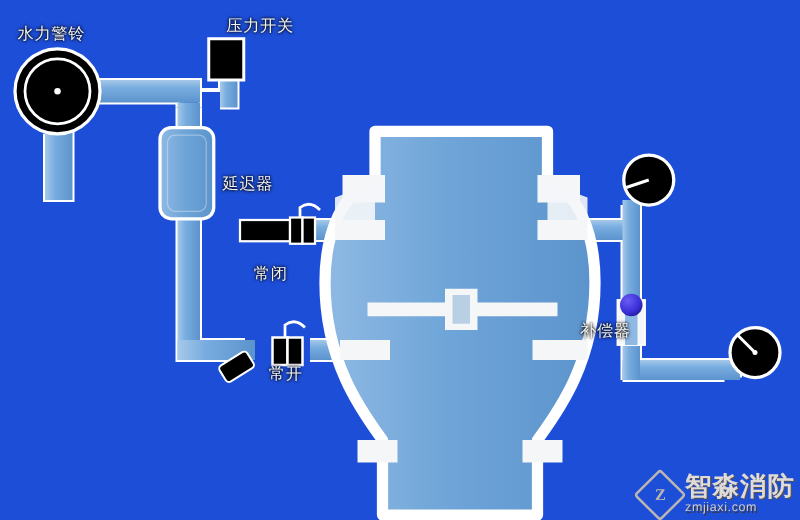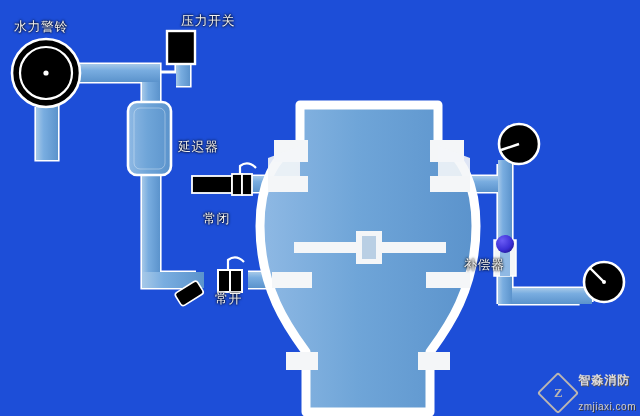--- a/index.html
+++ b/index.html
@@ -15,22 +15,22 @@
     text-shadow:0 0 2px #000,0 0 3px #000;
   }
   
   #wm{position:absolute;right:4px;bottom:4px;display:flex;align-items:center;gap:5px;opacity:.92;}
   #wm .dia{
     width:26px;height:26px;border:2px solid #c9bfae;transform:rotate(45deg);
     display:flex;align-items:center;justify-content:center;border-radius:3px;
   }
   #wm .dia span{transform:rotate(-45deg);color:#c9bfae;font-size:13px;font-weight:bold;font-family:"Liberation Serif",serif;}
   #wm .txt{display:flex;flex-direction:column;line-height:1;}
-  #wm .cn{color:#efe7da;font-size:12px;font-weight:bold;letter-spacing:1px;text-shadow:1px 1px 0 #5a5246;}
-  #wm .url{color:#ded6c8;font-size:10px;letter-spacing:.5px;margin-top:16px;text-shadow:1px 1px 0 #3a362e;}
+  #wm .cn{color:#efe7da;font-size:21px;font-weight:bold;letter-spacing:1px;text-shadow:1px 1px 0 #5a5246;}
+  #wm .url{color:#ded6c8;font-size:10px;letter-spacing:.5px;margin-top:2px;text-shadow:1px 1px 0 #3a362e;}
 </style>
 </head>
 <body>
 
 <div id="stage">
 
   <svg width="640" height="416" viewBox="0 0 640 416">
     <defs>
       <linearGradient id="pipeH" x1="0" y1="0" x2="0" y2="1">
         <stop offset="0%" stop-color="#a7c9e8"></stop>

